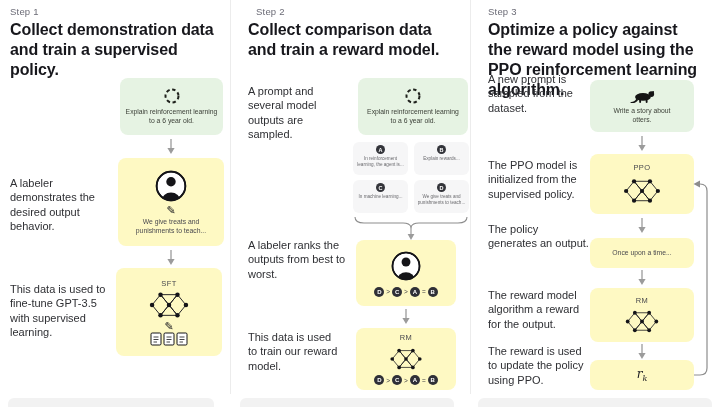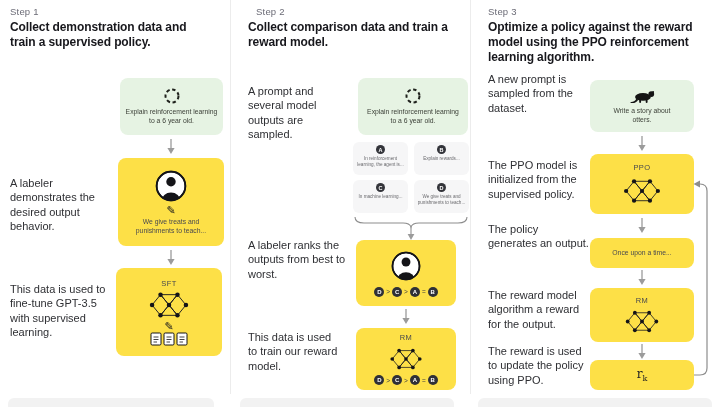--- a/index.html
+++ b/index.html
@@ -5,42 +5,42 @@
   * { margin:0; padding:0; box-sizing:border-box; }
   html,body { background:#fff; }
   #page {
     position:relative; width:720px; height:407px; background:#ffffff;
     font-family:"Liberation Sans","DejaVu Sans",sans-serif; color:#202123;
     overflow:hidden;
   }
   .abs { position:absolute; }
   .divider { position:absolute; top:0; height:394px; width:1px; background:#ececec; }
   .step-label { font-size:9.5px; color:#6b6b76; letter-spacing:.2px; }
-  .step-title { font-size:12px; font-weight:700; color:#17171c; line-height:1.25; letter-spacing:-.1px; }
+  .step-title { font-size:16px; font-weight:700; color:#17171c; line-height:1.25; letter-spacing:-.1px; }
   .caption { font-size:11px; color:#2e2f33; line-height:1.3; }
   .box { position:absolute; border-radius:8px; display:flex; flex-direction:column;
          align-items:center; justify-content:center; text-align:center; }
   .green-box { background:#e6f3e3; }
-  .gray-box { background:#fde047; }
+  .gray-box { background:#fef9c3; }
   .box-text { font-size:6.8px; line-height:1.3; color:#3c4038; width:90%; }
   .gray-box .box-text { color:#4a4a4f; }
   .model-label { font-size:7.5px; color:#47484d; letter-spacing:.4px; margin-bottom:1px; }
   .pen { font-family:"DejaVu Sans",sans-serif; font-size:11px; color:#17171c; line-height:1; }
   .mini-box { position:absolute; background:#f6f6f7; border-radius:6px; display:flex;
               flex-direction:column; align-items:center; justify-content:flex-start;
               padding-top:3px; }
   .mini-circle { width:9px; height:9px; border-radius:50%; background:#33343a; color:#fff;
                  font-size:5.5px; font-weight:700; display:flex; align-items:center;
                  justify-content:center; margin-bottom:2px; }
   .mini-text { font-size:4.6px; line-height:1.25; color:#6a6a6e; width:88%; text-align:center; }
   .rank-row { display:flex; align-items:center; gap:2px; }
   .rank-chip { width:10px; height:10px; border-radius:50%; background:#2f3037; color:#fff;
                font-size:6px; font-weight:700; display:flex; align-items:center; justify-content:center; }
   .rank-sep { font-size:6.5px; color:#3a3a3e; }
-  .reward-symbol { font-family:"DejaVu Serif",serif; font-size:12px; color:#1c1c22; }
+  .reward-symbol { font-family:"DejaVu Serif",serif; font-style:italic; font-size:12px; color:#1c1c22; }
   .reward-symbol sub { font-size:8px; }
   .bottom-strip { position:absolute; top:398px; height:9px; background:#f2f2f2;
                   border-radius:6px 6px 0 0; }
   svg.icon { display:block; }
 </style>
 </head>
 <body>
 
 <svg width="0" height="0" style="position:absolute">
   <defs>

